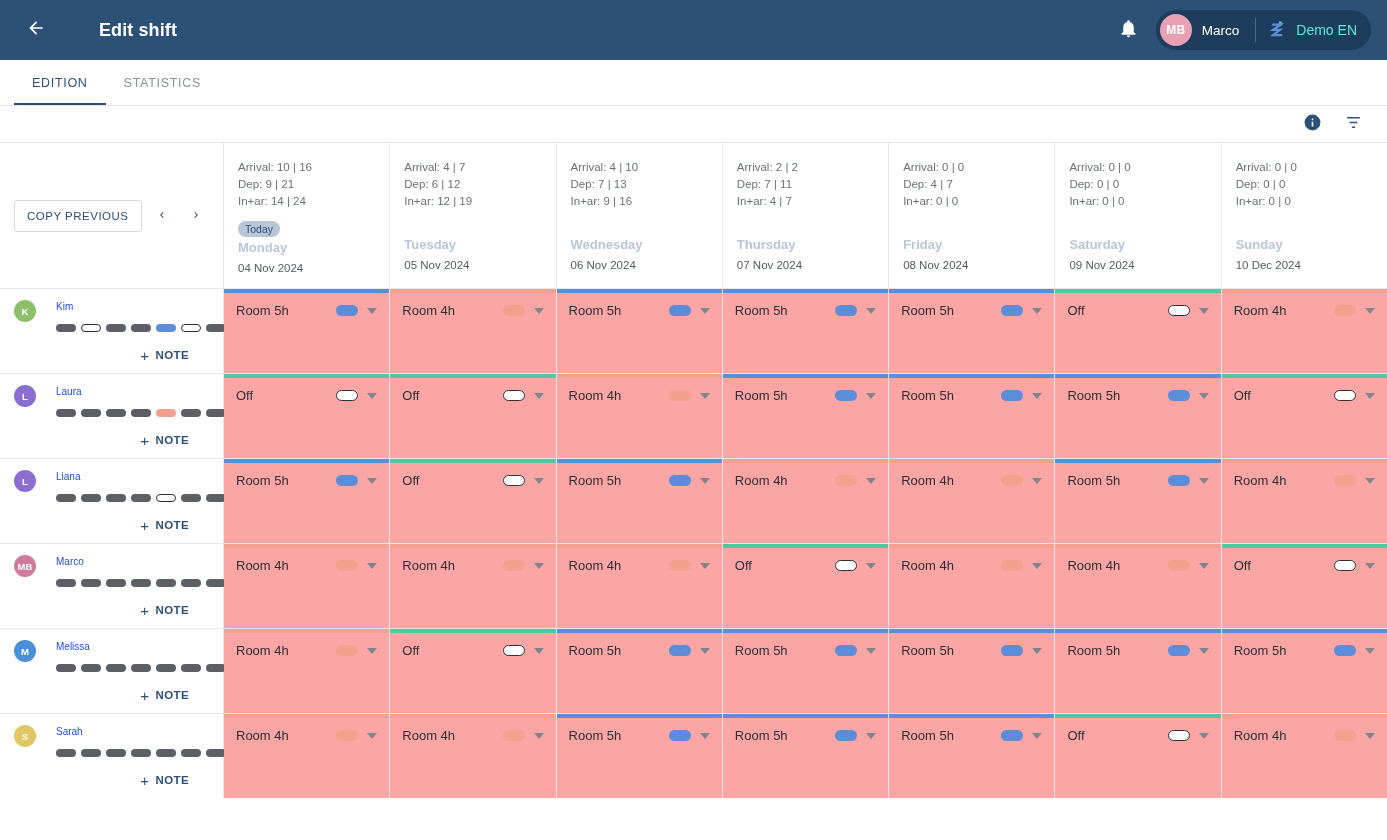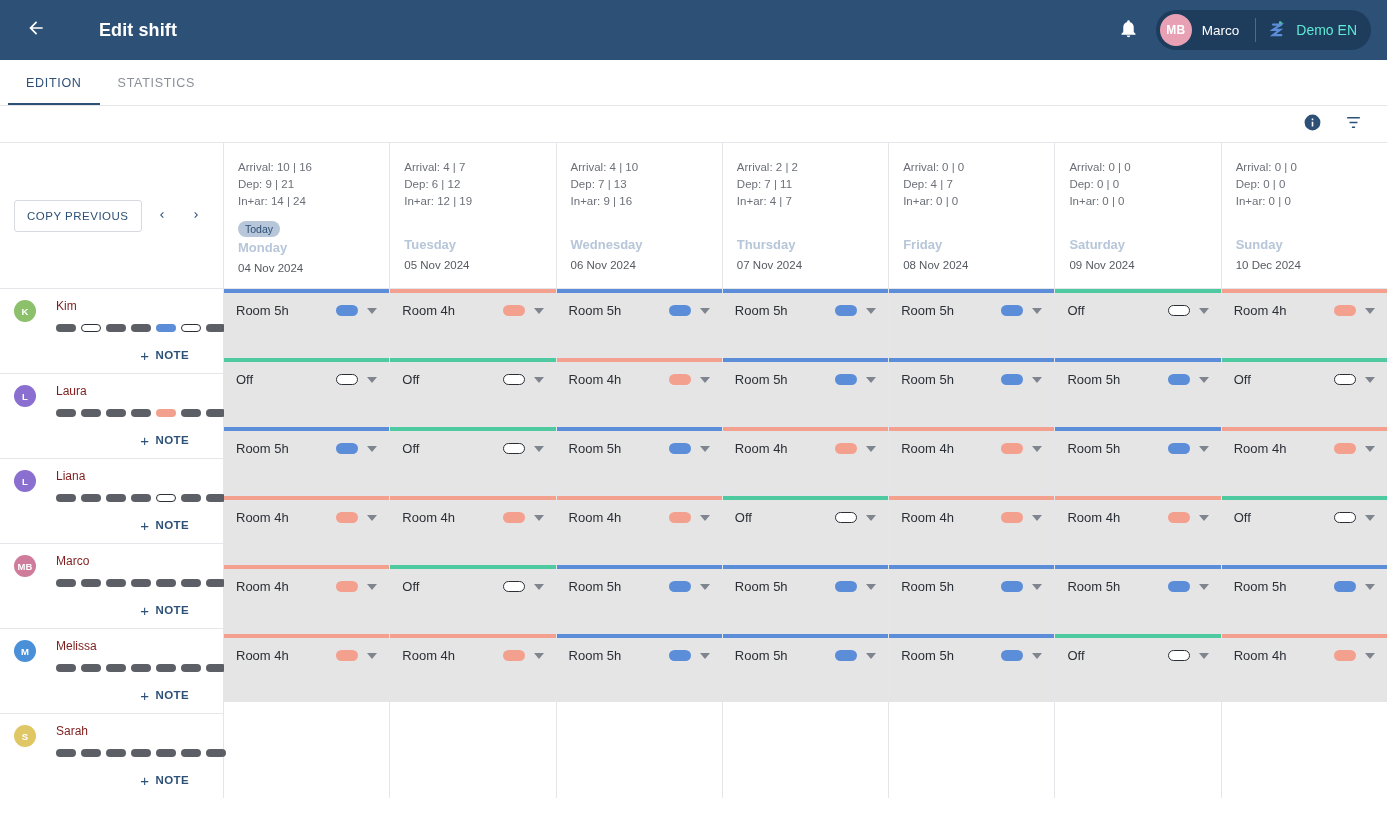--- a/index.html
+++ b/index.html
@@ -85,21 +85,21 @@
   .brand-icon { width: 20px; height: 22px; margin-right: 8px; }
   .brand-name { color: #5eead4; font-size: 14px; }
 
   
   .tabs {
     height: 46px;
     display: flex;
     align-items: stretch;
     border-bottom: 1px solid #e4e6e9;
     background: #ffffff;
-    padding-left: 8px;
+    padding-left: 14px;
   }
   .tab {
     padding: 0 18px;
     display: flex;
     align-items: center;
     font-size: 12.5px;
     letter-spacing: .7px;
     color: #8a8f99;
     cursor: pointer;
     position: relative;
@@ -225,22 +225,22 @@
     border-radius: 50%;
     color: #ffffff;
     font-size: 9.5px;
     font-weight: bold;
     display: flex; align-items: center; justify-content: center;
     flex: 0 0 22px;
     margin-top: 1px;
   }
   .emp-right { margin-left: 20px; }
   .emp-name {
-    font-size: 12px;
-    color: #7f1d1d;
+    font-size: 10px;
+    color: #1d4ed8;
     line-height: 15px;
   }
   .pills {
     display: flex;
     gap: 5px;
     margin-top: 10px;
   }
   .pill {
     width: 20px; height: 8px;
     border-radius: 5px;
@@ -259,25 +259,25 @@
     color: #2d5077;
     font-size: 11.5px;
     font-weight: bold;
     letter-spacing: .4px;
     cursor: pointer;
   }
   .note-plus { font-size: 15px; line-height: 11px; font-weight: normal; }
 
   
   .shift-cell {
-    height: 69px;
+    height: 85px;
     position: relative;
     padding: 14px 12px 0 12px;
     border-top: 1px solid #e4e6e9;
-    background: #e5e5e5;
+    background: #fca5a5;
   }
   .shift-bar {
     position: absolute;
     top: 0; left: 0; right: 0;
     height: 4px;
   }
   .bar-blue   { background: #5b8dd9; }
   .bar-salmon { background: #f4a08f; }
   .bar-green  { background: #4fc9a0; }
   .shift-row {

